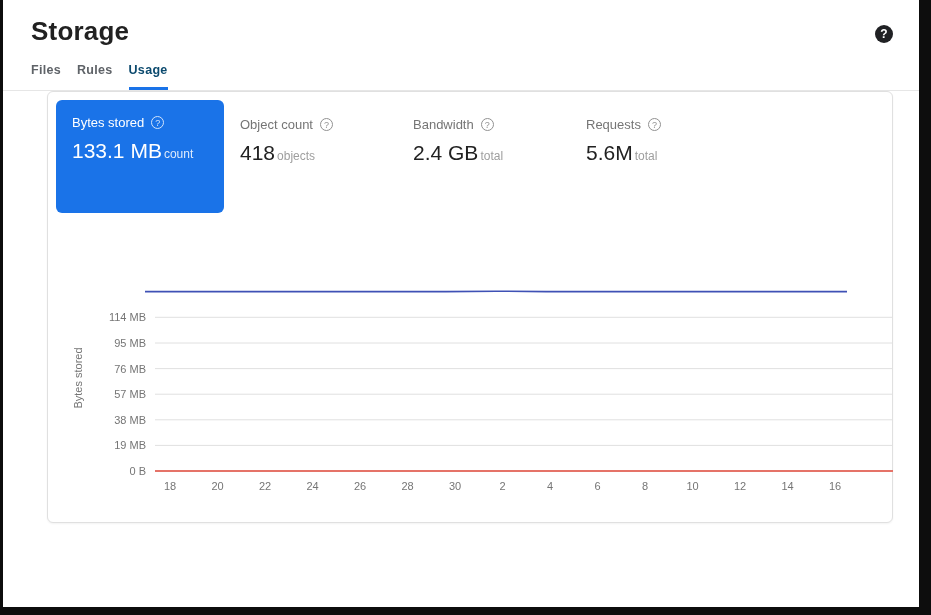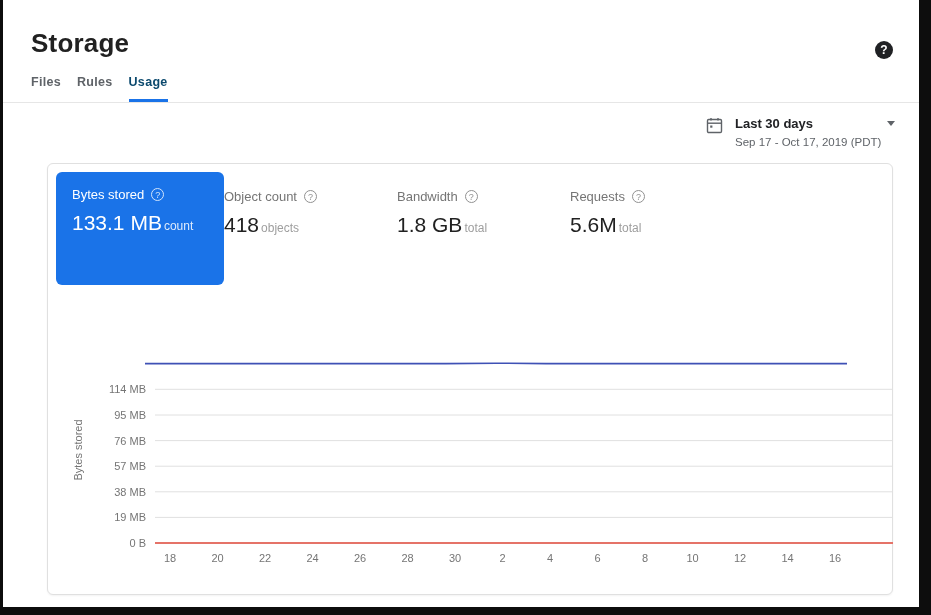--- a/index.html
+++ b/index.html
@@ -1,20 +1,20 @@
 <!DOCTYPE html>
 <html><head>
 <meta charset="utf-8">
 <style>
   * { box-sizing: border-box; margin: 0; padding: 0; }
   html, body { width: 931px; height: 615px; overflow: hidden; }
   body { font-family: "Liberation Sans", sans-serif; background: #0d0d0d; }
   .page { position: relative; margin-left: 3px; width: 916px; height: 607px; background: #ffffff; }
 
-  .header { display: flex; justify-content: space-between; align-items: flex-end; padding: 28px 26px 0 28px; }
+  .header { display: flex; justify-content: space-between; align-items: center; padding: 16px 26px 0 28px; }
   .page-title { font-size: 26px; font-weight: 700; color: #212121; letter-spacing: .2px; }
   .help-circle { width: 18px; height: 18px; border-radius: 50%; background: #202124; color: #fff;
                  font-size: 12px; font-weight: 700; display: flex; align-items: center; justify-content: center;
                  cursor: pointer; margin-top: 4px; }
 
   .tabbar { display: flex; gap: 16px; padding: 16px 28px 0 28px; border-bottom: 1px solid #e6e6e6; }
   .tab { font-size: 12.5px; font-weight: 700; color: #5f6368; padding-bottom: 13px; cursor: pointer; letter-spacing: .3px; }
   .tab.active { color: #0c4a6e; padding-bottom: 10px; border-bottom: 3px solid #1a73e8; }
 
   .toolbar { position: relative; height: 60px; }
@@ -23,21 +23,21 @@
   .dr-main { display: flex; justify-content: space-between; align-items: center; width: 160px;
              font-size: 13px; font-weight: 700; color: #202124; }
   .caret { width: 0; height: 0; border-left: 4px solid transparent; border-right: 4px solid transparent;
            border-top: 5px solid #5f6368; }
   .dr-detail { font-size: 11.5px; color: #5f6368; margin-top: 5px; }
 
   .card { margin: 0 26px 0 44px; height: 432px; border: 1px solid #e0e0e0; border-radius: 6px;
           box-shadow: 0 1px 2px rgba(0,0,0,.05); background: #fff; }
 
   .metrics { display: flex; padding: 8px; }
-  .metric { width: 173px; padding: 17px 16px 0 0; cursor: pointer; border-radius: 6px; }
+  .metric { width: 173px; padding: 17px 16px 0 16px; cursor: pointer; border-radius: 6px; }
   .metric.selected { background: #1a73e8; width: 168px; height: 113px; padding: 15px 16px 0 16px; }
   .m-label { font-size: 13px; color: #757575; display: flex; align-items: center; gap: 7px; }
   .metric.selected .m-label { color: #ffffff; }
   .m-help { width: 13px; height: 13px; border: 1px solid currentColor; border-radius: 50%; font-size: 9px;
             display: inline-flex; align-items: center; justify-content: center; opacity: .8; flex: none; }
   .m-value { margin-top: 9px; font-size: 21px; color: #212121; white-space: nowrap; }
   .metric.selected .m-value { color: #ffffff; }
   .m-suffix { font-size: 12px; color: #9e9e9e; margin-left: 2px; }
   .metric.selected .m-suffix { color: rgba(255,255,255,.85); }
 
@@ -53,40 +53,20 @@
     <h1 class="page-title">Storage</h1>
     <div class="help-circle">?</div>
   </div>
 
   <div class="tabbar">
     <div class="tab">Files</div>
     <div class="tab">Rules</div>
     <div class="tab active">Usage</div>
   </div>
 
-  <div class="toolbar">
-    <div class="daterange">
-      <span class="cal-icon">
-        <svg width="17" height="17" viewBox="0 0 17 17">
-          <rect x="1.5" y="2.5" width="14" height="13" rx="1.2" fill="none" stroke="#5f6368" stroke-width="1.4"></rect>
-          <line x1="1.5" y1="6.2" x2="15.5" y2="6.2" stroke="#5f6368" stroke-width="1.4"></line>
-          <line x1="5" y1="1" x2="5" y2="3.5" stroke="#5f6368" stroke-width="1.4"></line>
-          <line x1="12" y1="1" x2="12" y2="3.5" stroke="#5f6368" stroke-width="1.4"></line>
-          <rect x="4.2" y="8.5" width="2.2" height="2.2" fill="#5f6368"></rect>
-        </svg>
-      </span>
-      <div class="dr-text">
-        <div class="dr-main">
-          <span>Last 30 days</span>
-          <span class="caret"></span>
-        </div>
-        <div class="dr-detail">Sep 17 - Oct 17, 2019 (PDT)</div>
-      </div>
-    </div>
-  </div>
 
   <div class="card">
     <div class="metrics">
 
       <div class="metric selected">
         <div class="m-label">
           <span>Bytes stored</span>
           <span class="m-help">?</span>
         </div>
         <div class="m-value">
@@ -103,21 +83,21 @@
           <span>418</span><span class="m-suffix">objects</span>
         </div>
       </div>
 
       <div class="metric">
         <div class="m-label">
           <span>Bandwidth</span>
           <span class="m-help">?</span>
         </div>
         <div class="m-value">
-          <span>1.8 GB</span><span class="m-suffix">total</span>
+          <span>2.4 GB</span><span class="m-suffix">total</span>
         </div>
       </div>
 
       <div class="metric">
         <div class="m-label">
           <span>Requests</span>
           <span class="m-help">?</span>
         </div>
         <div class="m-value">
           <span>5.6M</span><span class="m-suffix">total</span>

